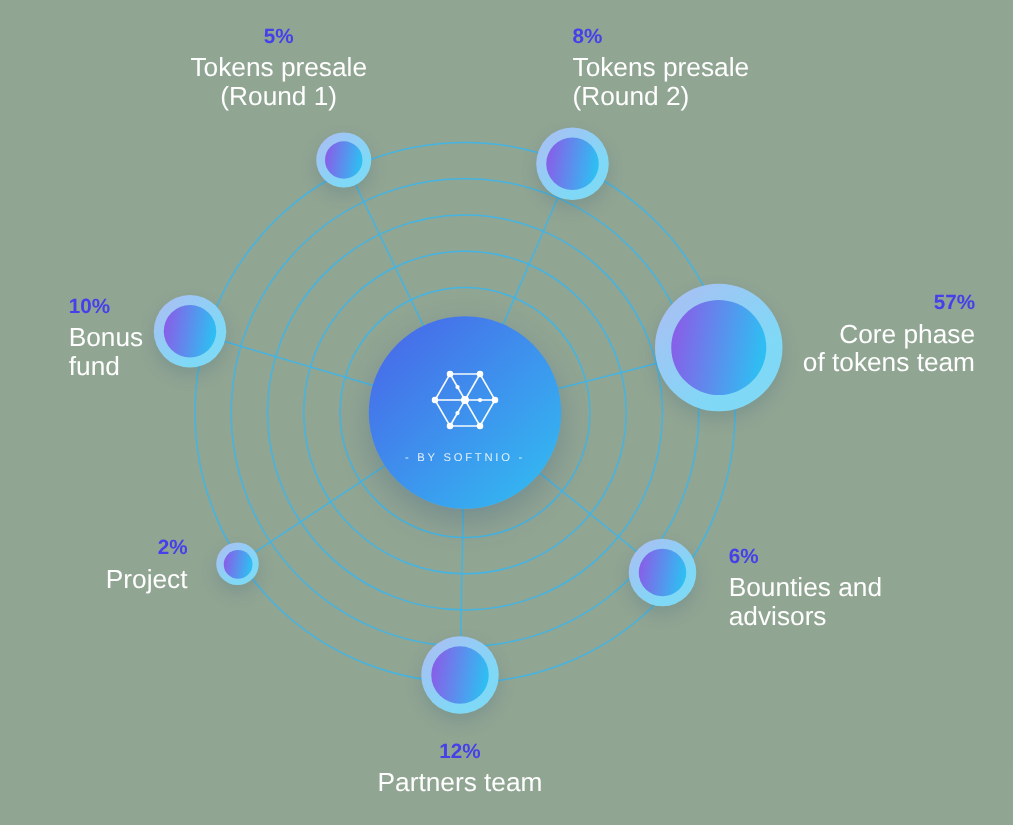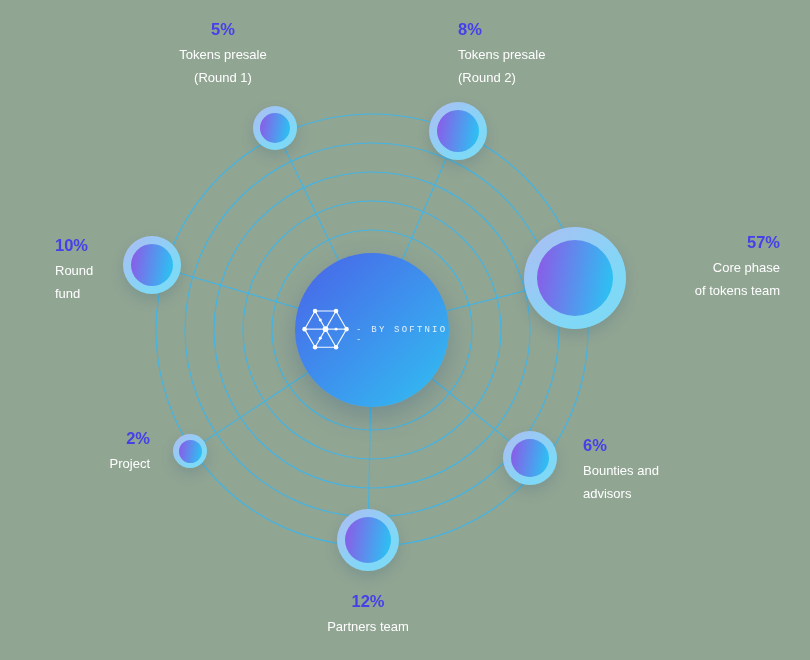--- a/index.html
+++ b/index.html
@@ -31,33 +31,32 @@
   .n4 { left:524px; top:227px; width:102px; height:102px; } .n4 .node-core { width:76px; height:76px; }
   .n5 { left:173px; top:434px; width:34px;  height:34px; }  .n5 .node-core { width:23px; height:23px; }
   .n6 { left:503px; top:431px; width:54px;  height:54px; }  .n6 .node-core { width:38px; height:38px; }
   .n7 { left:337px; top:509px; width:62px;  height:62px; }  .n7 .node-core { width:46px; height:46px; }
 
   
   .center {
     position:absolute; left:295px; top:253px; width:154px; height:154px;
     border-radius:50%;
     background:linear-gradient(135deg,#4a62e8 0%,#31c0f2 100%);
-    display:flex; align-items:center; justify-content:center;
+    display:flex; flex-direction:column; align-items:center; justify-content:center;
     box-shadow:0 10px 24px rgba(30,70,130,0.25);
-    font-family:Liberation Mono, monospace;
   }
   .brand {
     margin-top:9px; color:rgba(255,255,255,0.85);
     font-size:9px; letter-spacing:2.2px; text-transform:uppercase;
   }
 
   
   .label-group { position:absolute; }
   .pct { color:#4540ea; font-weight:bold; font-size:16.5px; margin-bottom:4px; }
-  .lbl { color:#ffffff; font-size:13px; line-height:23px; white-space:pre-line; }
+  .lbl { color:#ffffff; font-size:21px; line-height:23px; white-space:pre-line; }
 
   .g1 { left:148px; top:20px;  width:150px; text-align:center; }
   .g2 { left:458px; top:20px;  width:170px; text-align:left; }
   .g3 { left:55px;  top:236px; width:110px; text-align:left; }
   .g4 { left:640px; top:233px; width:140px; text-align:right; }
   .g5 { left:55px;  top:429px; width:95px;  text-align:right; }
   .g6 { left:583px; top:436px; width:130px; text-align:left; }
   .g7 { left:288px; top:592px; width:160px; text-align:center; }
 </style>
 </head>
@@ -134,21 +133,21 @@
     <div class="lbl">Tokens presale
 (Round 1)</div>
   </div>
   <div class="label-group g2">
     <div class="pct">8%</div>
     <div class="lbl">Tokens presale
 (Round 2)</div>
   </div>
   <div class="label-group g3">
     <div class="pct">10%</div>
-    <div class="lbl">Round
+    <div class="lbl">Bonus
 fund</div>
   </div>
   <div class="label-group g4">
     <div class="pct">57%</div>
     <div class="lbl">Core phase
 of tokens team</div>
   </div>
   <div class="label-group g5">
     <div class="pct">2%</div>
     <div class="lbl">Project</div>

